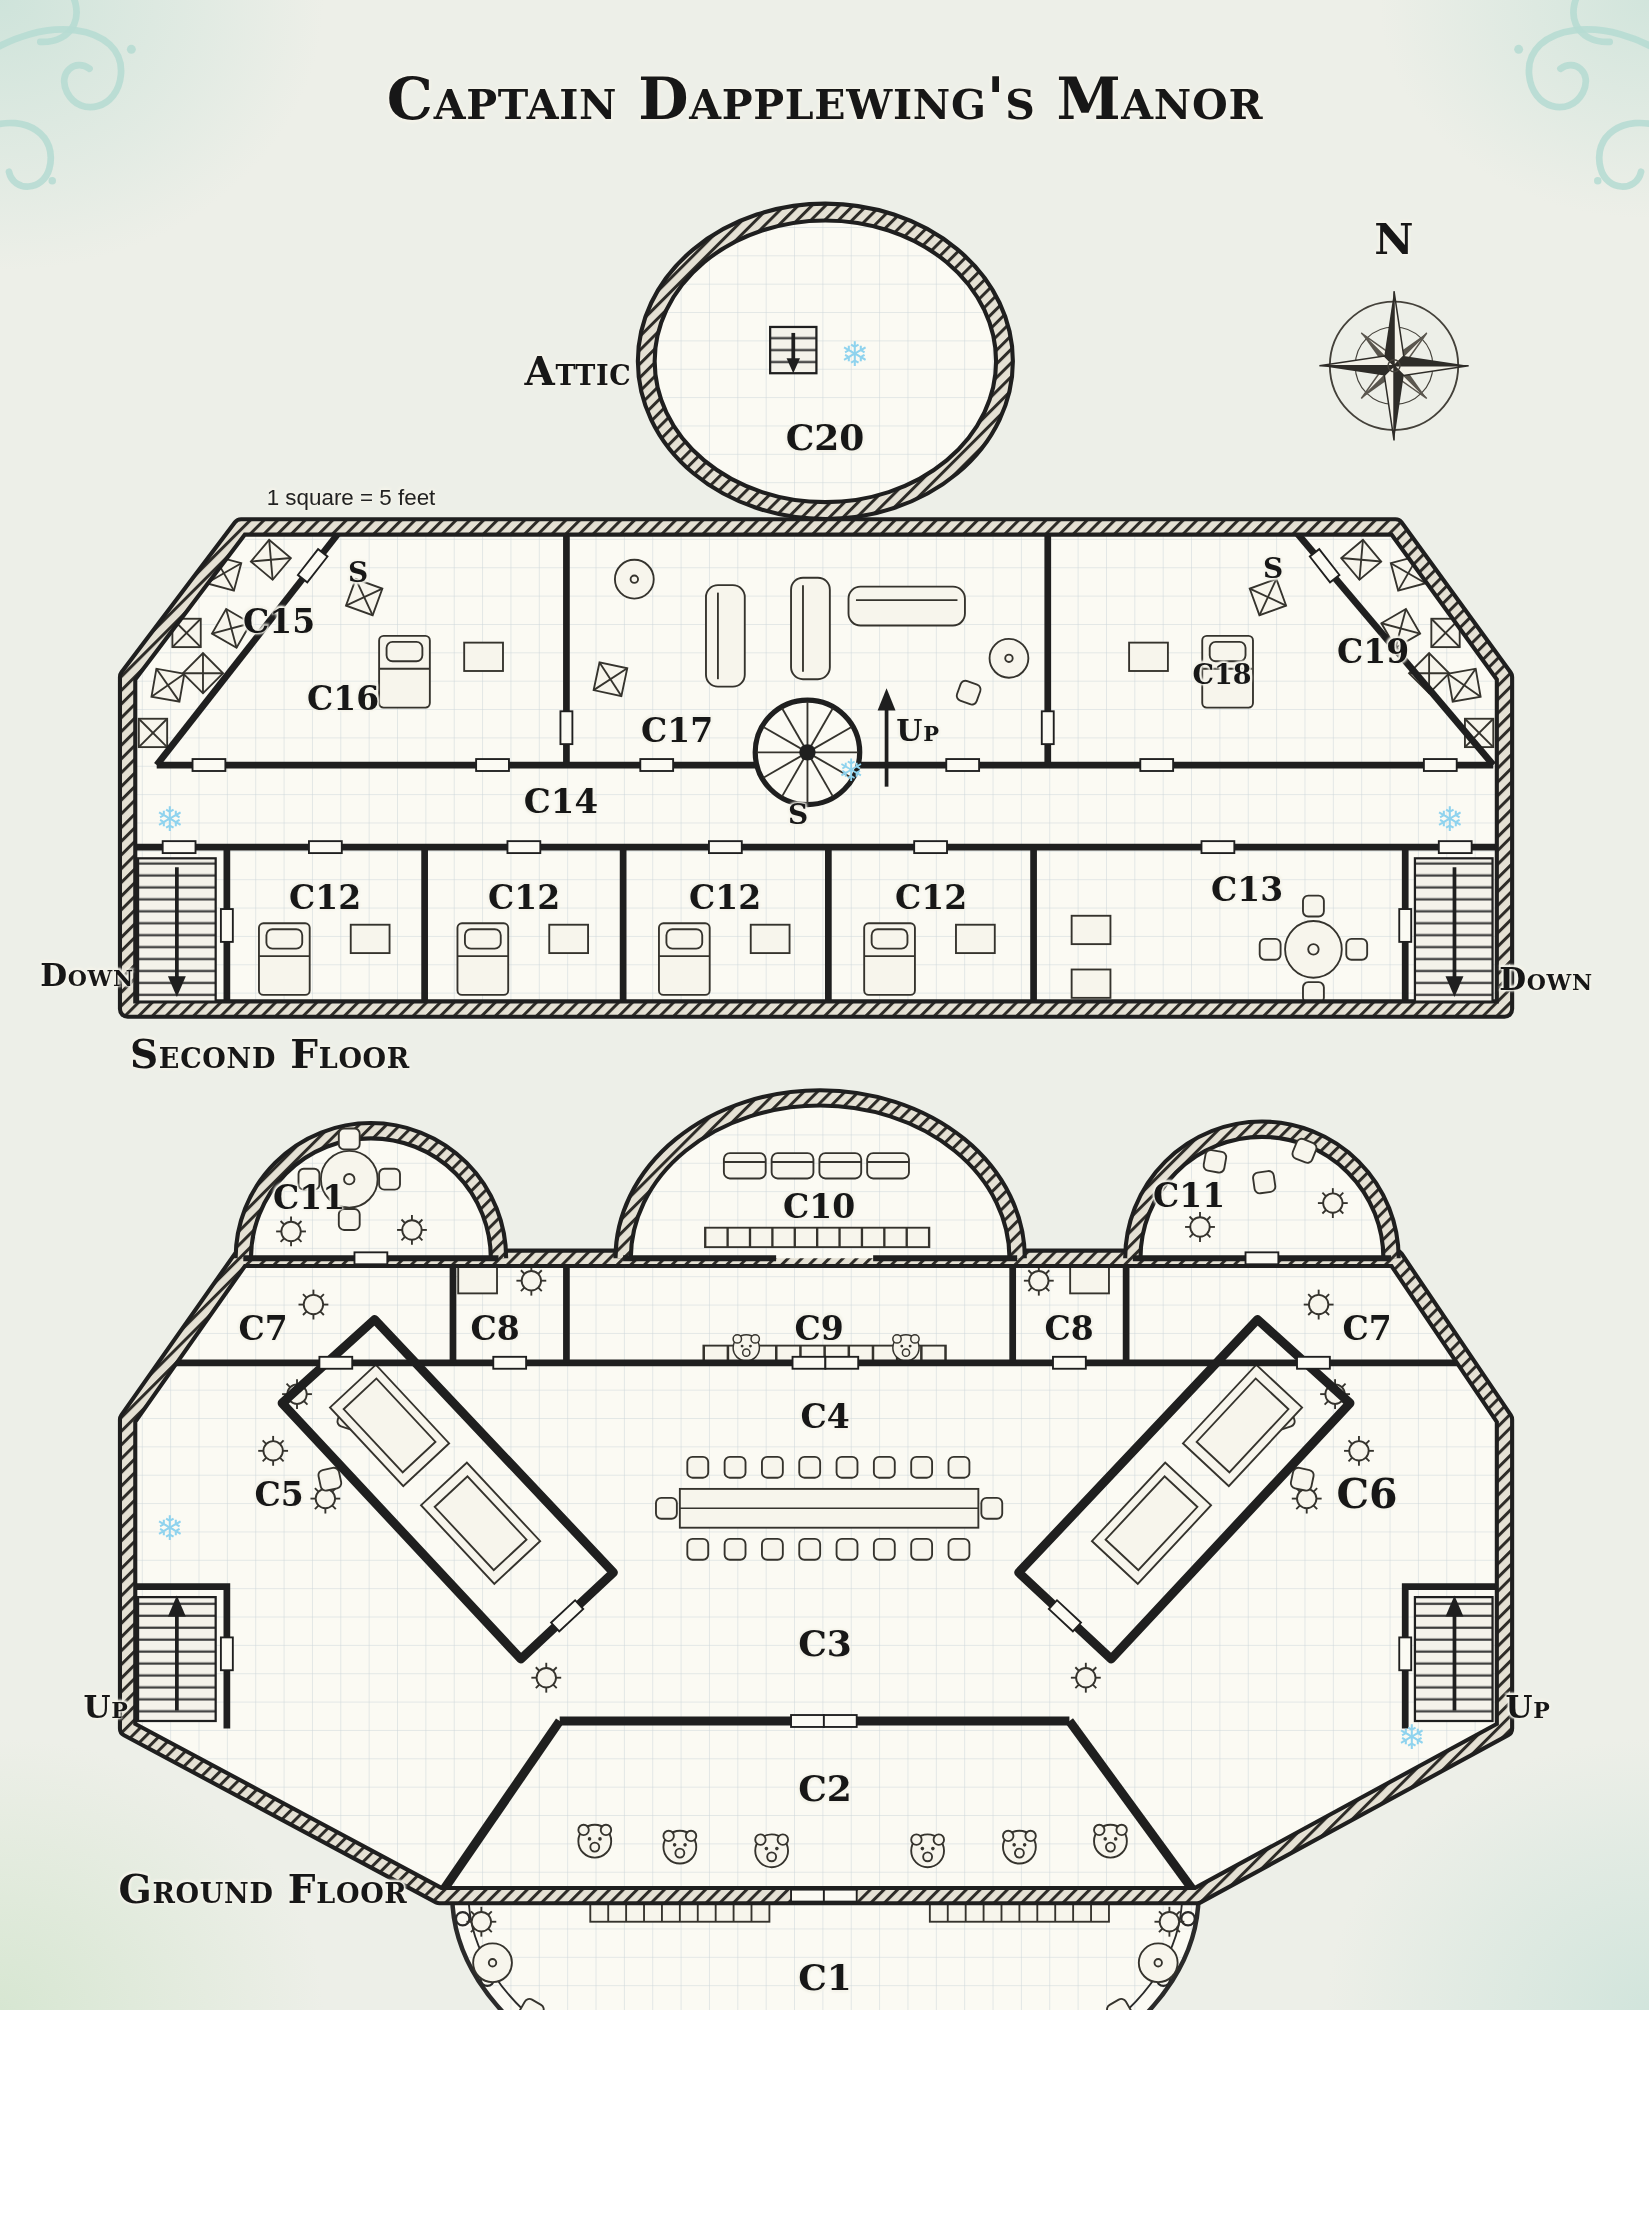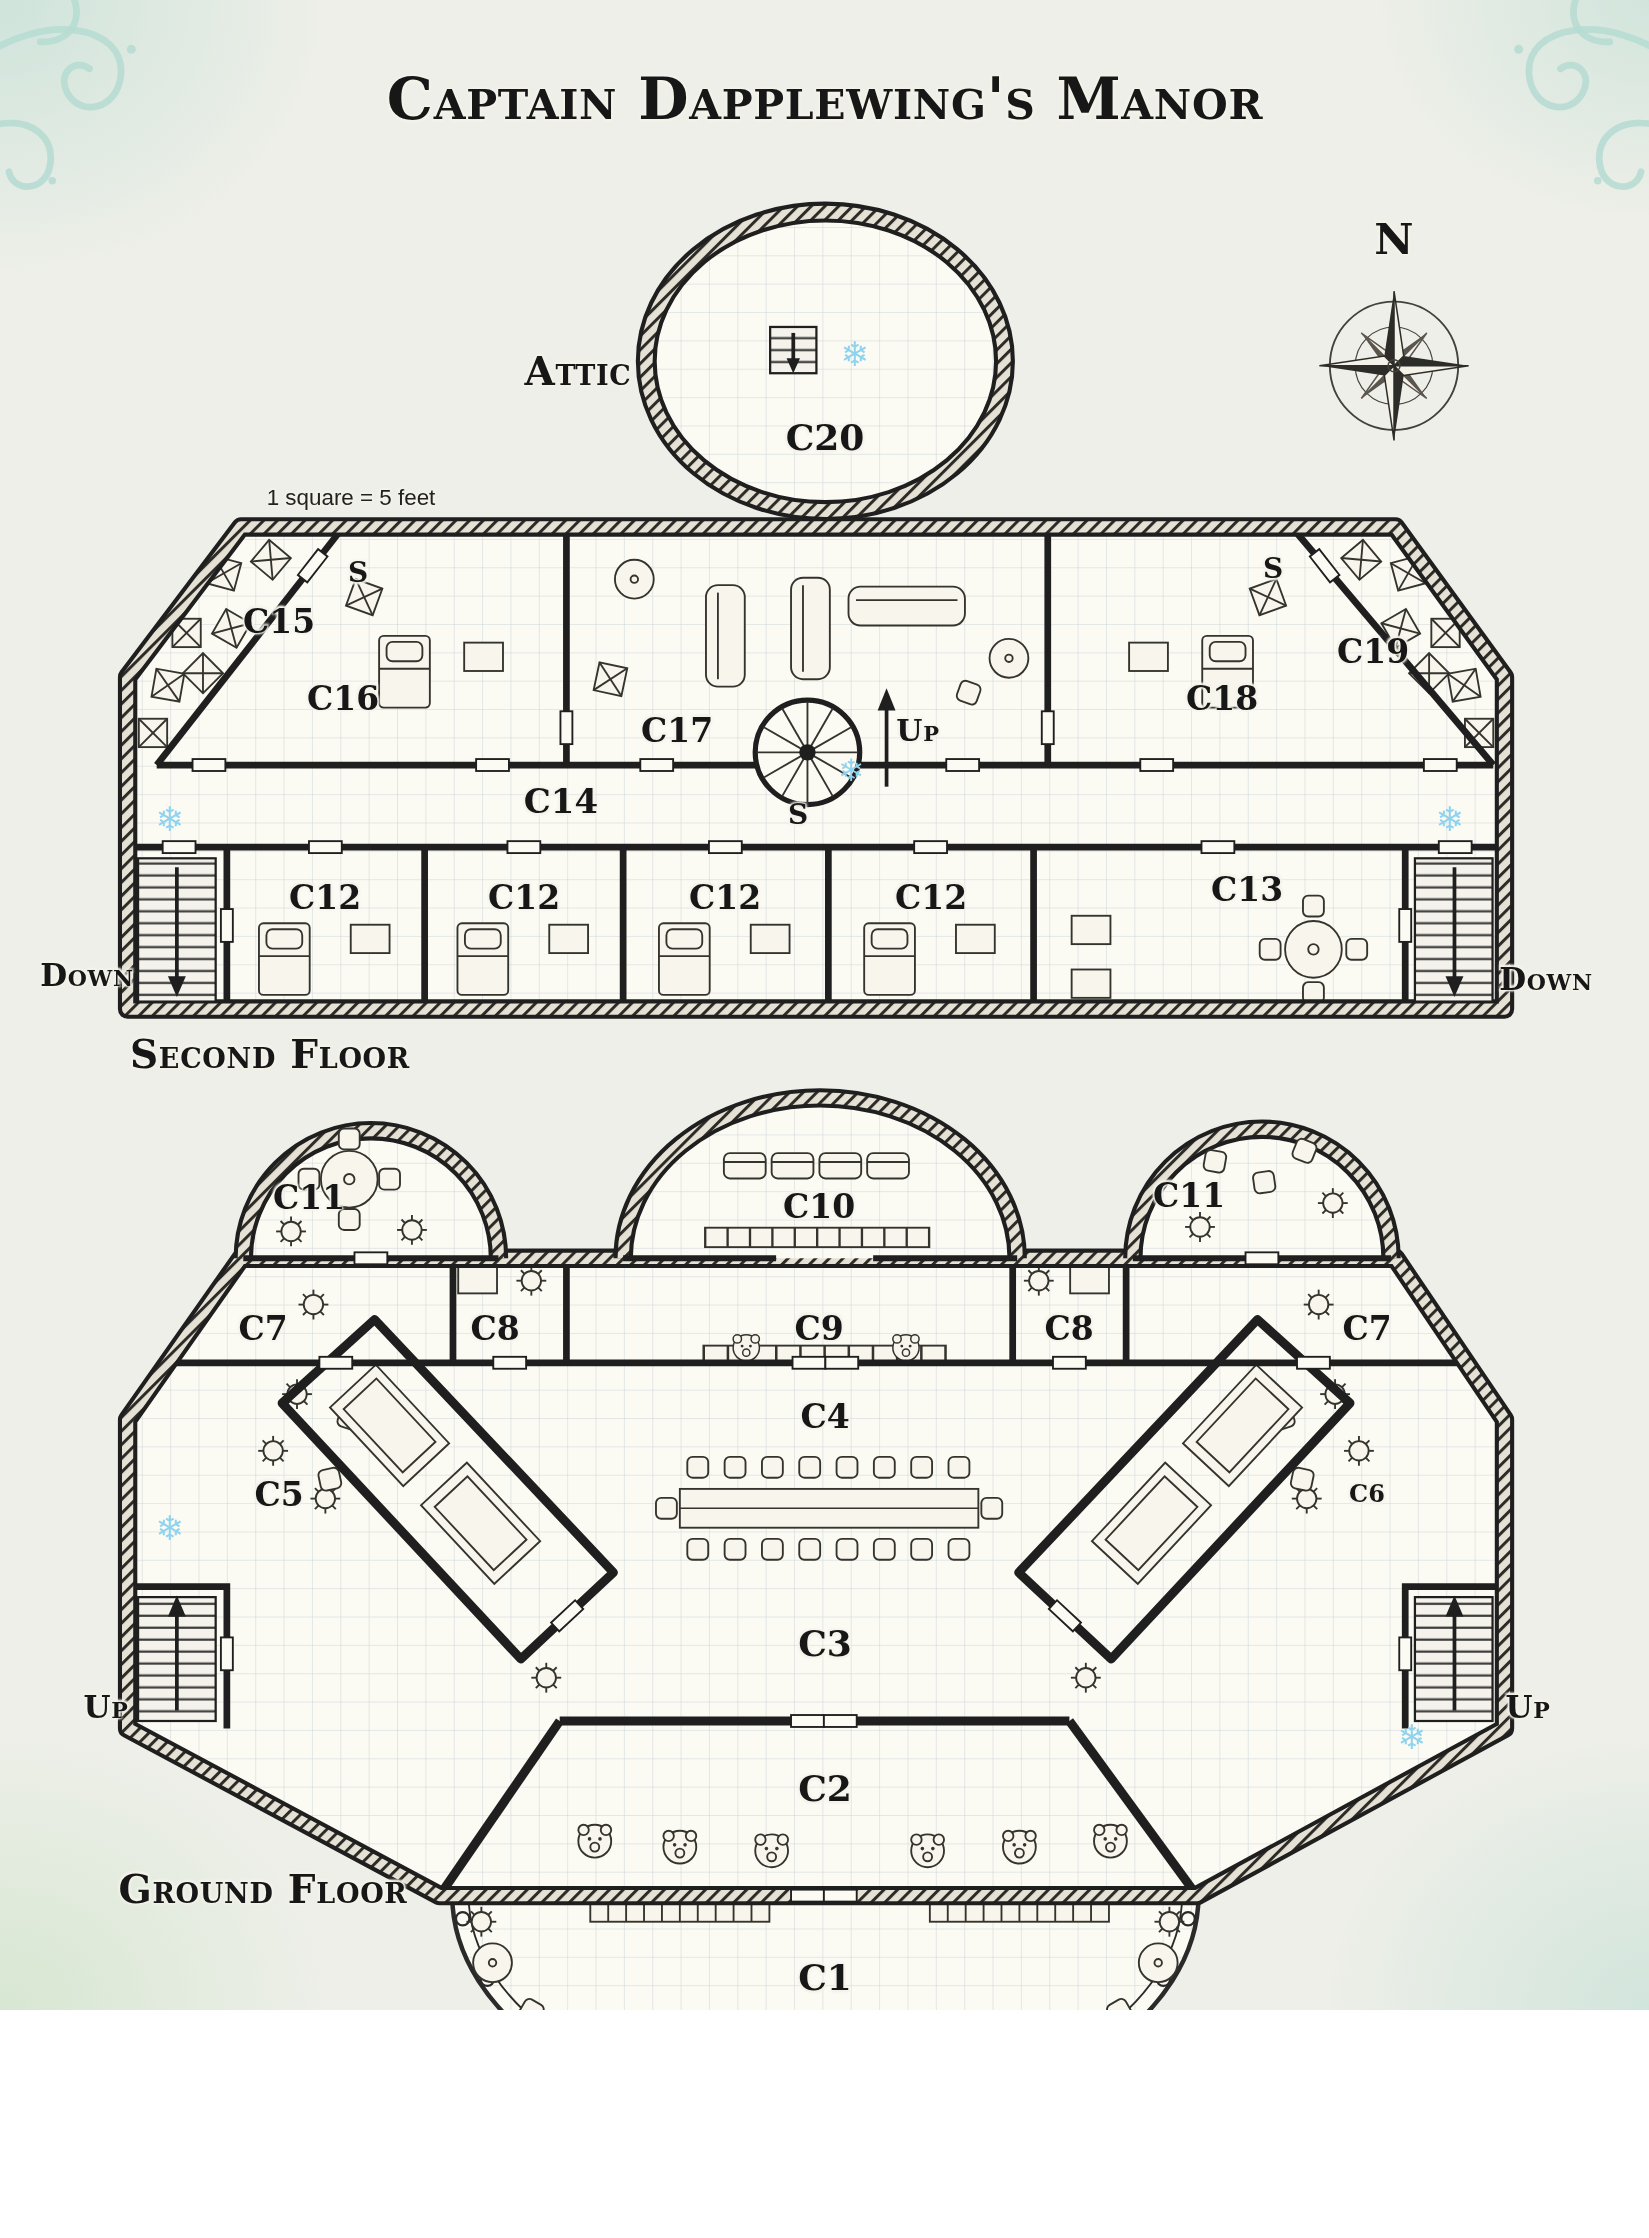--- a/index.html
+++ b/index.html
@@ -549,21 +549,21 @@
   <div class="lbl note" style="left:351px;top:498px;font-size:22.4px;">1 square = 5 feet</div>
   <div class="lbl" style="left:1394px;top:239px;font-size:43px;">N</div>
 
   <div class="lbl sc" style="left:578px;top:371px;font-size:39px;">Attic</div>
   <div class="lbl" style="left:825px;top:437px;font-size:36px;">C20</div>
 
   <div class="lbl sc" style="left:270px;top:1054px;font-size:39px;">Second Floor</div>
   <div class="lbl" style="left:279px;top:621px;font-size:33px;">C15</div>
   <div class="lbl" style="left:343px;top:698px;font-size:33px;">C16</div>
   <div class="lbl" style="left:677px;top:698px;font-size:33px;margin-top:32px;">C17</div>
-  <div class="lbl" style="left:1222px;top:698px;font-size:33px;">C18</div>
+  <div class="lbl" style="left:1222px;top:674px;font-size:27px;">C18</div>
   <div class="lbl" style="left:1373px;top:651px;font-size:33px;">C19</div>
   <div class="lbl" style="left:561px;top:801px;font-size:34px;">C14</div>
   <div class="lbl" style="left:325px;top:897px;font-size:33px;">C12</div>
   <div class="lbl" style="left:524px;top:897px;font-size:33px;">C12</div>
   <div class="lbl" style="left:725px;top:897px;font-size:33px;">C12</div>
   <div class="lbl" style="left:931px;top:897px;font-size:33px;">C12</div>
   <div class="lbl" style="left:1219px;top:889px;font-size:33px;margin-left:28px;">C13</div>
   <div class="lbl" style="left:358px;top:573px;font-size:28px;">S</div>
   <div class="lbl" style="left:1273px;top:569px;font-size:28px;">S</div>
   <div class="lbl" style="left:798px;top:815px;font-size:28px;">S</div>
@@ -575,21 +575,21 @@
   <div class="lbl" style="left:309px;top:1197px;font-size:33px;">C11</div>
   <div class="lbl" style="left:819px;top:1206px;font-size:33px;">C10</div>
   <div class="lbl" style="left:1189px;top:1195px;font-size:33px;">C11</div>
   <div class="lbl" style="left:263px;top:1328px;font-size:33px;">C7</div>
   <div class="lbl" style="left:495px;top:1328px;font-size:33px;">C8</div>
   <div class="lbl" style="left:819px;top:1328px;font-size:33px;">C9</div>
   <div class="lbl" style="left:1069px;top:1328px;font-size:33px;">C8</div>
   <div class="lbl" style="left:1367px;top:1328px;font-size:33px;">C7</div>
   <div class="lbl" style="left:825px;top:1416px;font-size:33px;">C4</div>
   <div class="lbl" style="left:279px;top:1494px;font-size:33px;text-align:center;">C5</div>
-  <div class="lbl" style="left:1367px;top:1494px;font-size:24px;text-align:center;">C6</div>
+  <div class="lbl" style="left:1367px;top:1494px;font-size:41px;text-align:center;">C6</div>
   <div class="lbl" style="left:825px;top:1643px;font-size:36px;">C3</div>
   <div class="lbl" style="left:825px;top:1788px;font-size:36px;">C2</div>
   <div class="lbl" style="left:825px;top:1970px;font-size:36px;margin-top:7px;">C1</div>
   <div class="lbl sc" style="left:106px;top:1707px;font-size:31px;">Up</div>
   <div class="lbl sc" style="left:1528px;top:1707px;font-size:31px;">Up</div>
 
   <div class="lbl snow" style="left:855px;top:354px;font-size:34px;">❄</div>
   <div class="lbl snow" style="left:170px;top:819px;font-size:34px;">❄</div>
   <div class="lbl snow" style="left:1450px;top:819px;font-size:34px;">❄</div>
   <div class="lbl snow" style="left:851px;top:770px;font-size:31px;">❄</div>

